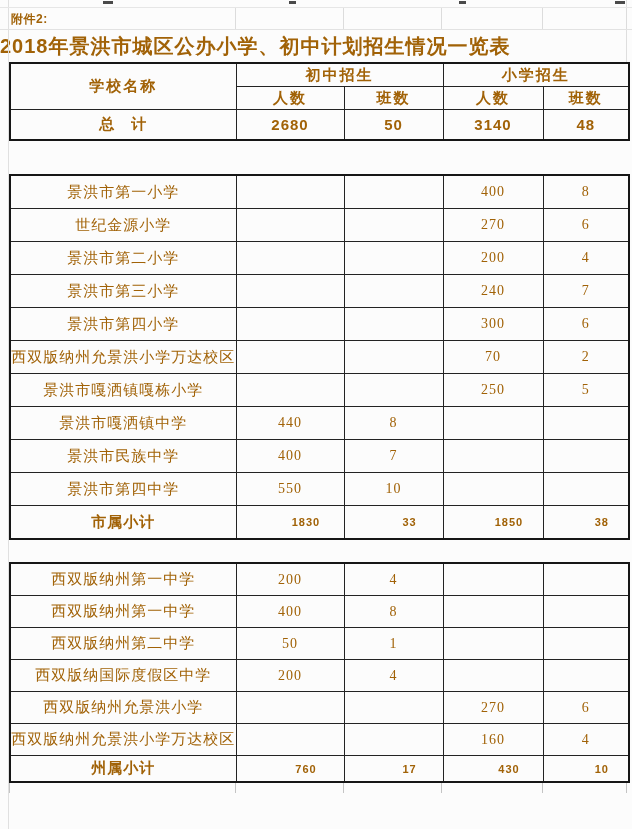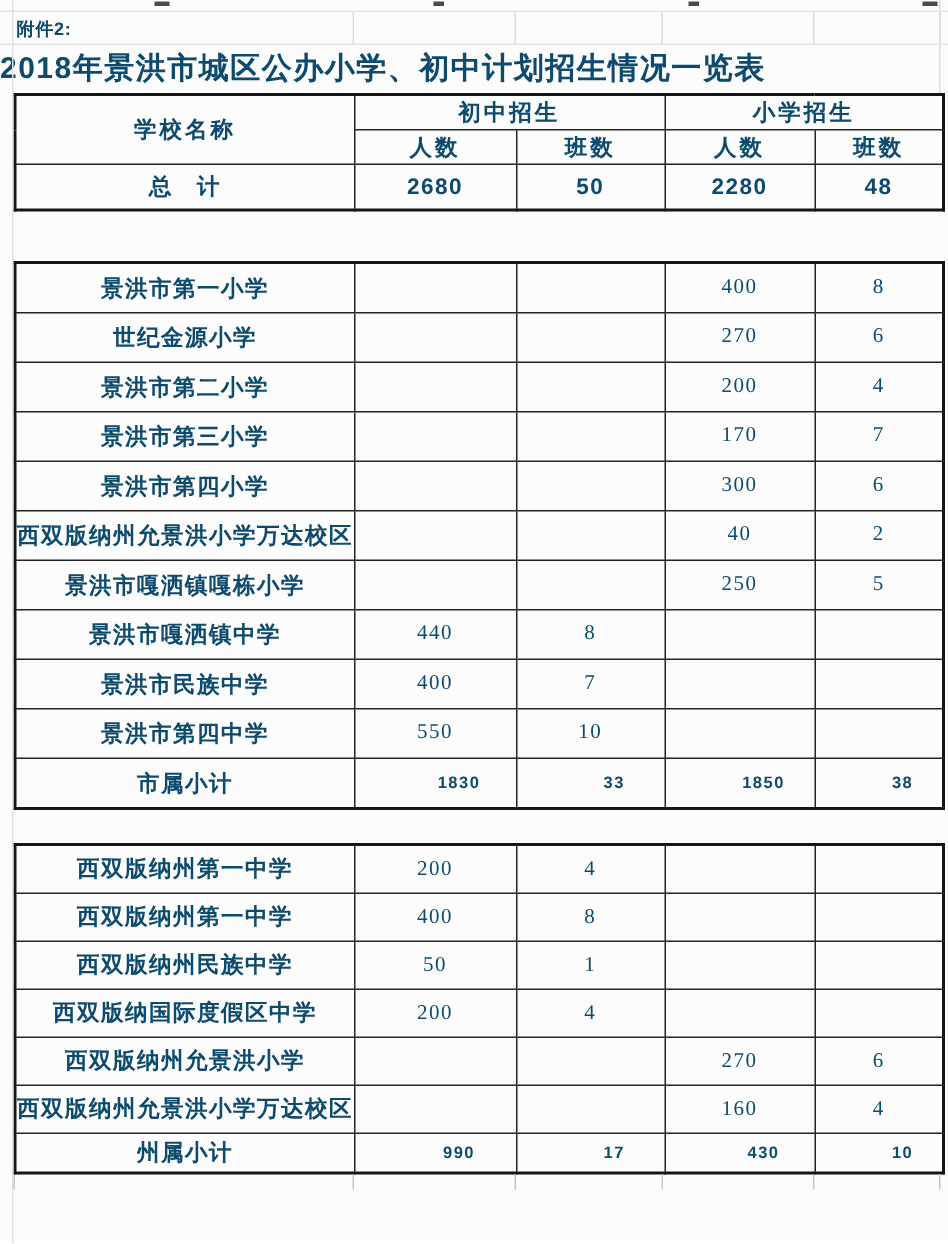--- a/index.html
+++ b/index.html
@@ -2,21 +2,21 @@
 <html><head>
 <meta charset="utf-8">
 <style>
   html,body{margin:0;padding:0;background:#ffffff;}
   .page{
     position:relative;
     width:632px;height:829px;
     background:#fcfcfc;
     overflow:hidden;
     font-family:"Liberation Sans","DejaVu Sans",sans-serif;
-    color:#0c4a6e;
+    color:#a16207;
   }
   
   .left-edge{position:absolute;left:8px;top:0;width:1px;height:100%;background:#e0e0e0;}
   .right-edge-top{position:absolute;left:626px;top:0;width:1px;height:62px;background:#dedede;}
 
   
   .top-strip{position:relative;height:7px;border-bottom:1px solid #e6e6e6;}
   .dash{position:absolute;top:1px;height:3px;background:#4a4a4a;}
   .dash.d1{left:103px;width:10px;}
   .dash.d2{left:289px;width:7px;}
@@ -48,21 +48,21 @@
   }
   table.tbl td{
     border:1px solid #232323;
     text-align:center;vertical-align:middle;
     padding:0;overflow:hidden;white-space:nowrap;
   }
   .hdr td{height:22px;font-size:15px;font-weight:bold;letter-spacing:2px;}
   .total-row td{height:29px;font-size:15px;font-weight:bold;letter-spacing:1px;}
   .t2 td{height:32px;}
   .t3 td{height:31px;margin-left:32px;}
-  td.name{font-size:15px;font-weight:bold;letter-spacing:1px;}
+  td.name{font-size:15px;font-weight:normal;letter-spacing:1px;}
   td.num{font-size:14px;font-weight:normal;font-family:"Liberation Serif","DejaVu Serif",serif;letter-spacing:1px;}
   tr.subtotal td{font-weight:bold;}
   tr.subtotal td.num{font-family:"Liberation Sans","DejaVu Sans",sans-serif;font-size:11px;padding-left:32px;}
   .t3 tr.subtotal td{height:25px;}
 
   .gap1{height:33px;}
   .gap2{height:22px;}
 
   
   .bottom-strip{position:relative;height:12px;}
@@ -116,21 +116,21 @@
       <tr class="hdr">
         <td>人数</td>
         <td>班数</td>
         <td>人数</td>
         <td>班数</td>
       </tr>
       <tr class="total-row">
         <td>总　计</td>
         <td>2680</td>
         <td>50</td>
-        <td>2280</td>
+        <td>3140</td>
         <td>48</td>
       </tr>
     </tbody>
   </table>
 
   <div class="gap1"></div>
 
   <table class="tbl t2">
     <colgroup>
         <col style="width:226px">
@@ -158,35 +158,35 @@
         <td class="name">景洪市第二小学</td>
         <td class="num"></td>
         <td class="num"></td>
         <td class="num">200</td>
         <td class="num">4</td>
       </tr>
       <tr>
         <td class="name">景洪市第三小学</td>
         <td class="num"></td>
         <td class="num"></td>
-        <td class="num">170</td>
+        <td class="num">240</td>
         <td class="num">7</td>
       </tr>
       <tr>
         <td class="name">景洪市第四小学</td>
         <td class="num"></td>
         <td class="num"></td>
         <td class="num">300</td>
         <td class="num">6</td>
       </tr>
       <tr>
         <td class="name">西双版纳州允景洪小学万达校区</td>
         <td class="num"></td>
         <td class="num"></td>
-        <td class="num">40</td>
+        <td class="num">70</td>
         <td class="num">2</td>
       </tr>
       <tr>
         <td class="name">景洪市嘎洒镇嘎栋小学</td>
         <td class="num"></td>
         <td class="num"></td>
         <td class="num">250</td>
         <td class="num">5</td>
       </tr>
       <tr>
@@ -239,21 +239,21 @@
         <td class="num"></td>
       </tr>
       <tr>
         <td class="name">西双版纳州第一中学</td>
         <td class="num">400</td>
         <td class="num">8</td>
         <td class="num"></td>
         <td class="num"></td>
       </tr>
       <tr>
-        <td class="name">西双版纳州民族中学</td>
+        <td class="name">西双版纳州第二中学</td>
         <td class="num">50</td>
         <td class="num">1</td>
         <td class="num"></td>
         <td class="num"></td>
       </tr>
       <tr>
         <td class="name">西双版纳国际度假区中学</td>
         <td class="num">200</td>
         <td class="num">4</td>
         <td class="num"></td>
@@ -268,21 +268,21 @@
       </tr>
       <tr>
         <td class="name">西双版纳州允景洪小学万达校区</td>
         <td class="num"></td>
         <td class="num"></td>
         <td class="num">160</td>
         <td class="num">4</td>
       </tr>
       <tr class="subtotal">
         <td class="name">州属小计</td>
-        <td class="num">990</td>
+        <td class="num">760</td>
         <td class="num">17</td>
         <td class="num">430</td>
         <td class="num">10</td>
       </tr>
     </tbody>
   </table>
 
   <div class="bottom-strip">
     <i class="stub s0"></i>
     <i class="stub s1"></i>

